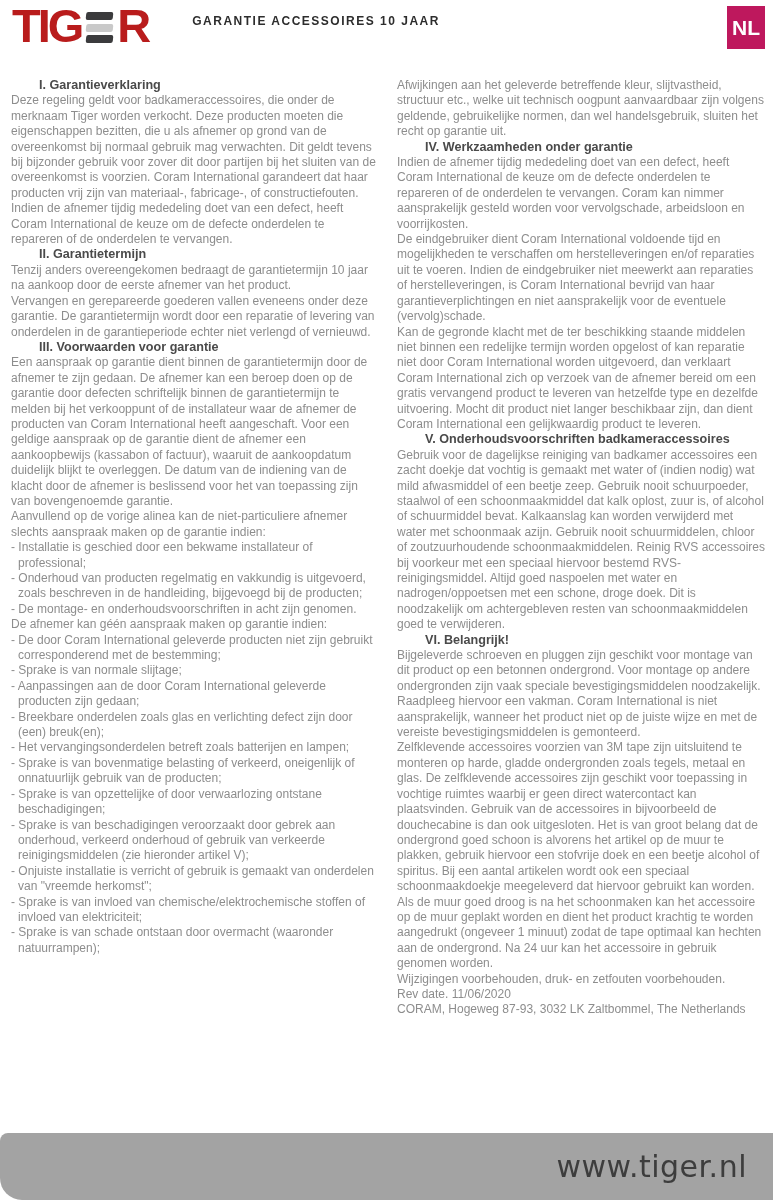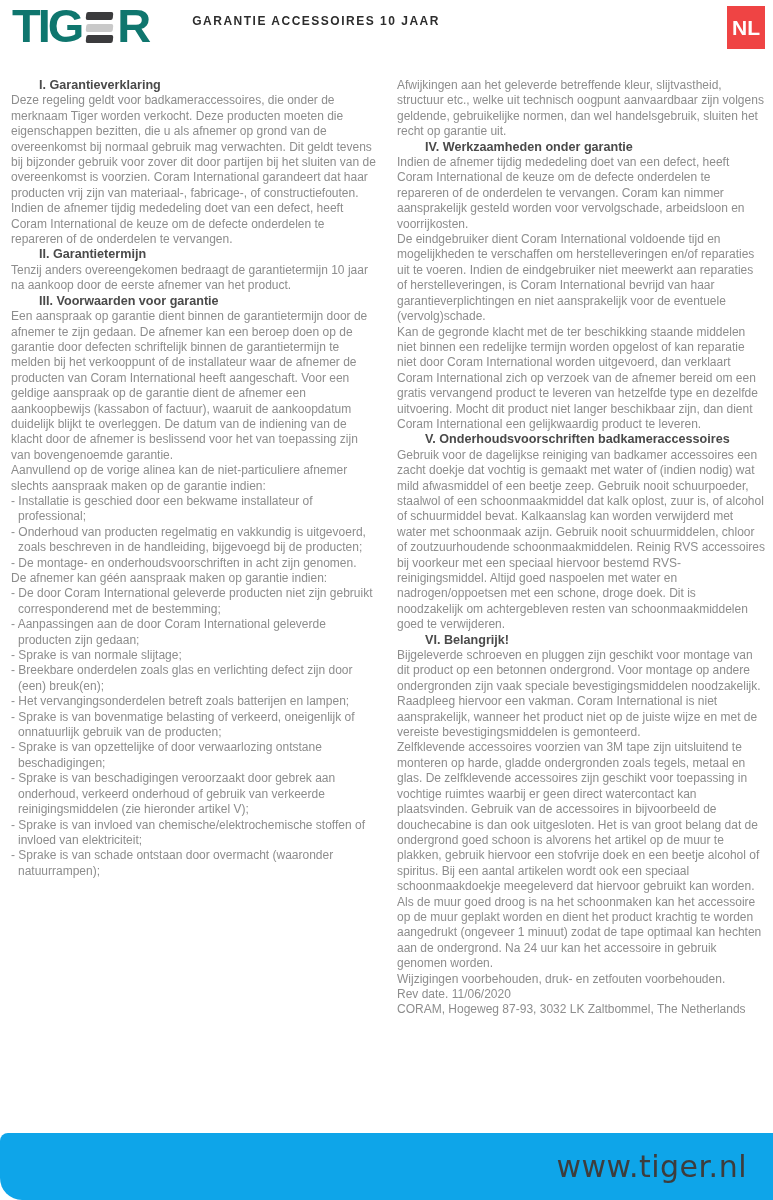--- a/index.html
+++ b/index.html
@@ -8,50 +8,50 @@
     font-family:"Liberation Sans", sans-serif;
     position:relative;overflow:hidden;
   }
   .page{width:773px;height:1200px;position:relative;background:#ffffff;}
 
   
   .hdr{display:flex;align-items:flex-start;padding:6px 8px 0 12px;height:70px;box-sizing:border-box;}
   .logo{display:flex;align-items:flex-end;color:#3b3b3d;margin-top:2px;}
   .logo-letters{
     font-size:47px;line-height:36px;font-weight:800;letter-spacing:-3px;
-    color:#0f766e;
+    color:#b91c1c;
   }
   .logo-e{display:inline-flex;flex-direction:column;justify-content:space-between;
     width:27px;height:31px;margin:0 4px 1px 5px;}
   .logo-e .bar{height:8px;border-radius:2px;transform:skewX(-6deg);}
   .logo-e .bar.dark{background:#3b3b3d;}
   .logo-e .bar.light{background:#c9c9c9;}
   .title{
     font-size:12px;font-weight:bold;letter-spacing:1.5px;color:#2d2d2d;
     margin:8px 0 0 44px;white-space:nowrap;
   }
   .nl-badge{
-    margin-left:auto;margin-top:0;width:38px;height:43px;background:#ef4444;
+    margin-left:auto;margin-top:0;width:38px;height:43px;background:#be185d;
     color:#ffffff;font-weight:bold;font-size:21px;letter-spacing:0;
     display:flex;align-items:center;justify-content:center;
   }
 
   
   .columns{display:flex;gap:18px;padding:8px 8px 0 11px;}
   .col{width:368px;font-size:12px;line-height:15.4px;color:#8d8d8d;text-align:left;}
   .col h3{font-size:12.6px;font-weight:bold;color:#4a4a4a;margin:0;line-height:15.4px;padding-left:28px;}
   .col p{margin:0;}
   .sec{margin-top:15px;}
   .gap{margin-top:15px;}
   .bullet{padding-left:7px;text-indent:-7px;}
 
   
   .footer-bar{
     position:absolute;left:0;right:0;bottom:0;height:67px;
-    background:#0ea5e9;border-radius:8px 0 0 22px;
+    background:#a3a3a3;border-radius:8px 0 0 22px;
     display:flex;align-items:center;justify-content:flex-end;
     padding-right:26px;box-sizing:border-box;
   }
   .footer-bar .site{
     font-family:"DejaVu Sans", sans-serif;
     font-size:30px;color:#3d3d3d;letter-spacing:0.5px;font-weight:normal;
   }
 </style>
 </head>
 <body>
@@ -73,39 +73,41 @@
   </div>
 
   <div class="columns">
 
     <div class="col">
       <h3>I. Garantieverklaring</h3>
       <p>Deze regeling geldt voor badkameraccessoires, die onder de merknaam Tiger worden verkocht. Deze producten moeten die eigenschappen bezitten, die u als afnemer op grond van de overeenkomst bij normaal gebruik mag verwachten. Dit geldt tevens bij bijzonder gebruik voor zover dit door partijen bij het sluiten van de overeenkomst is voorzien. Coram International garandeert dat haar producten vrij zijn van materiaal-, fabricage-, of constructiefouten. Indien de afnemer tijdig mededeling doet van een defect, heeft Coram International de keuze om de defecte onderdelen te repareren of de onderdelen te vervangen.</p>
 
       <h3 class="sec">II. Garantietermijn</h3>
       <p>Tenzij anders overeengekomen bedraagt de garantietermijn 10 jaar na aankoop door de eerste afnemer van het product.</p>
+      <p>Vervangen en gerepareerde goederen vallen eveneens onder deze garantie. De garantietermijn wordt door een reparatie of levering van onderdelen in de garantieperiode echter niet verlengd of vernieuwd.</p>
 
       <h3 class="sec">III. Voorwaarden voor garantie</h3>
       <p>Een aanspraak op garantie dient binnen de garantietermijn door de afnemer te zijn gedaan. De afnemer kan een beroep doen op de garantie door defecten schriftelijk binnen de garantietermijn te melden bij het verkooppunt of de installateur waar de afnemer de producten van Coram International heeft aangeschaft. Voor een geldige aanspraak op de garantie dient de afnemer een aankoopbewijs (kassabon of factuur), waaruit de aankoopdatum duidelijk blijkt te overleggen. De datum van de indiening van de klacht door de afnemer is beslissend voor het van toepassing zijn van bovengenoemde garantie.</p>
       <p class="gap">Aanvullend op de vorige alinea kan de niet-particuliere afnemer slechts aanspraak maken op de garantie indien:</p>
       <div>
           <div class="bullet">- Installatie is geschied door een bekwame installateur of professional;</div>
           <div class="bullet">- Onderhoud van producten regelmatig en vakkundig is uitgevoerd, zoals beschreven in de handleiding, bijgevoegd bij de producten;</div>
           <div class="bullet">- De montage- en onderhoudsvoorschriften in acht zijn genomen.</div>
         </div>
       <p class="gap">De afnemer kan géén aanspraak maken op garantie indien:</p>
       <div>
           <div class="bullet">- De door Coram International geleverde producten niet zijn gebruikt corresponderend met de bestemming;</div>
+          <div class="bullet">- Sprake is van normale slijtage;</div>
           <div class="bullet">- Aanpassingen aan de door Coram International geleverde producten zijn gedaan;</div>
-          <div class="bullet">- Sprake is van normale slijtage;</div>
           <div class="bullet">- Breekbare onderdelen zoals glas en verlichting defect zijn door (een) breuk(en);</div>
           <div class="bullet">- Het vervangingsonderdelen betreft zoals batterijen en lampen;</div>
           <div class="bullet">- Sprake is van bovenmatige belasting of verkeerd, oneigenlijk of onnatuurlijk gebruik van de producten;</div>
           <div class="bullet">- Sprake is van opzettelijke of door verwaarlozing ontstane beschadigingen;</div>
           <div class="bullet">- Sprake is van beschadigingen veroorzaakt door gebrek aan onderhoud, verkeerd onderhoud of gebruik van verkeerde reinigingsmiddelen (zie hieronder artikel V);</div>
+          <div class="bullet">- Onjuiste installatie is verricht of gebruik is gemaakt van onderdelen van "vreemde herkomst";</div>
           <div class="bullet">- Sprake is van invloed van chemische/elektrochemische stoffen of invloed van elektriciteit;</div>
           <div class="bullet">- Sprake is van schade ontstaan door overmacht (waaronder natuurrampen);</div>
         </div>
     </div>
 
     <div class="col">
       <p>Afwijkingen aan het geleverde betreffende kleur, slijtvastheid, structuur etc., welke uit technisch oogpunt aanvaardbaar zijn volgens geldende, gebruikelijke normen, dan wel handelsgebruik, sluiten het recht op garantie uit.</p>
 
       <h3 class="sec">IV. Werkzaamheden onder garantie</h3>
       <p>Indien de afnemer tijdig mededeling doet van een defect, heeft Coram International de keuze om de defecte onderdelen te repareren of de onderdelen te vervangen. Coram kan nimmer aansprakelijk gesteld worden voor vervolgschade, arbeidsloon en voorrijkosten.</p>

